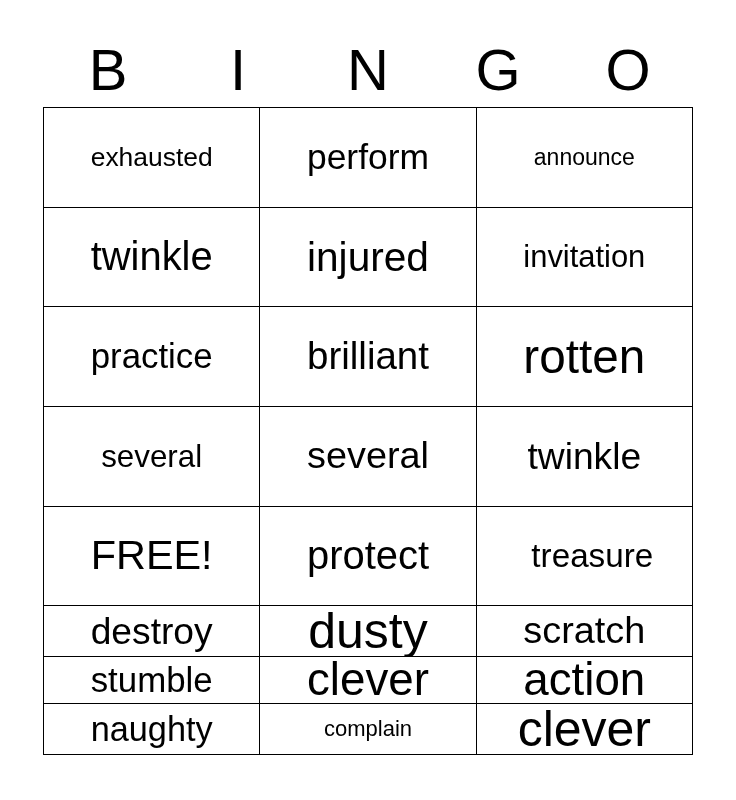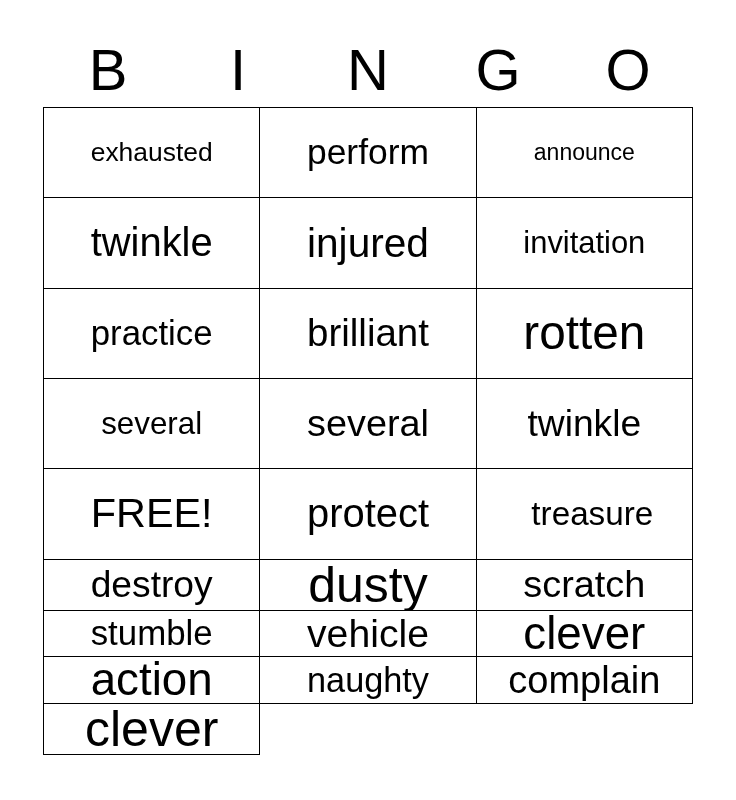--- a/index.html
+++ b/index.html
@@ -128,31 +128,28 @@
       <div class="cell">
         <span class="word" style="font-size: 50px;">dusty</span>
       </div>
       <div class="cell">
         <span class="word" style="font-size: 37.8478px;">scratch</span>
       </div>
       <div class="cell">
         <span class="word" style="font-size: 34.8416px;">stumble</span>
       </div>
       <div class="cell">
-        <span class="word" style="font-size: 39.1929px;">vehicle</span>
-      </div>
-      <div class="cell">
         <span class="word" style="font-size: 45.7357px;">clever</span>
       </div>
       <div class="cell">
         <span class="word" style="font-size: 45.7143px;">action</span>
       </div>
       <div class="cell">
         <span class="word" style="font-size: 34.2817px;">naughty</span>
       </div>
       <div class="cell">
-        <span class="word" style="font-size: 38px;">complain</span>
+        <span class="word" style="font-size: 22px;">complain</span>
       </div>
       <div class="cell">
         <span class="word" style="font-size: 50px;">clever</span>
       </div>
     </div>
 </div>
 
 </body></html>

